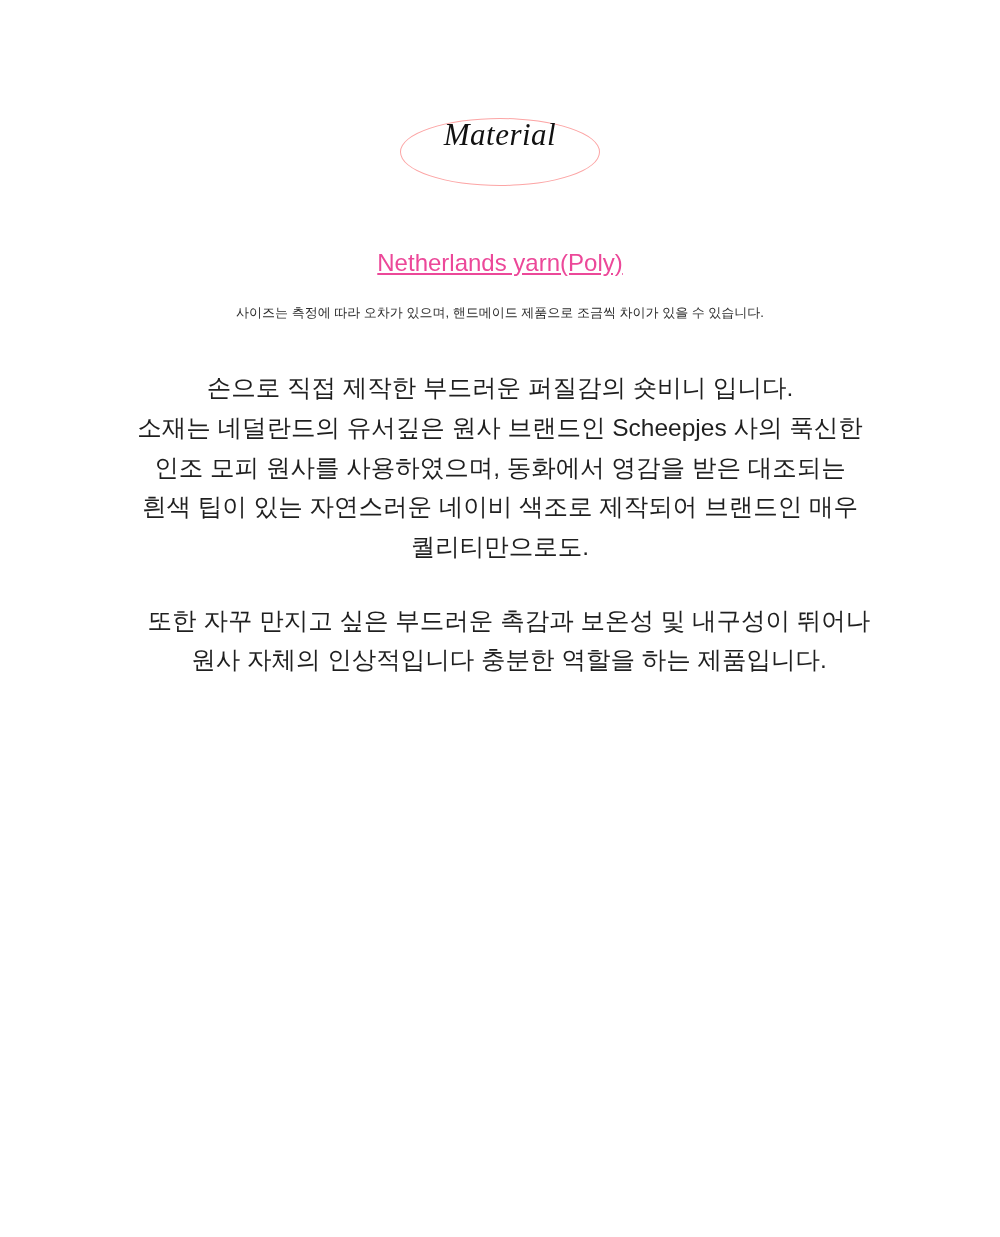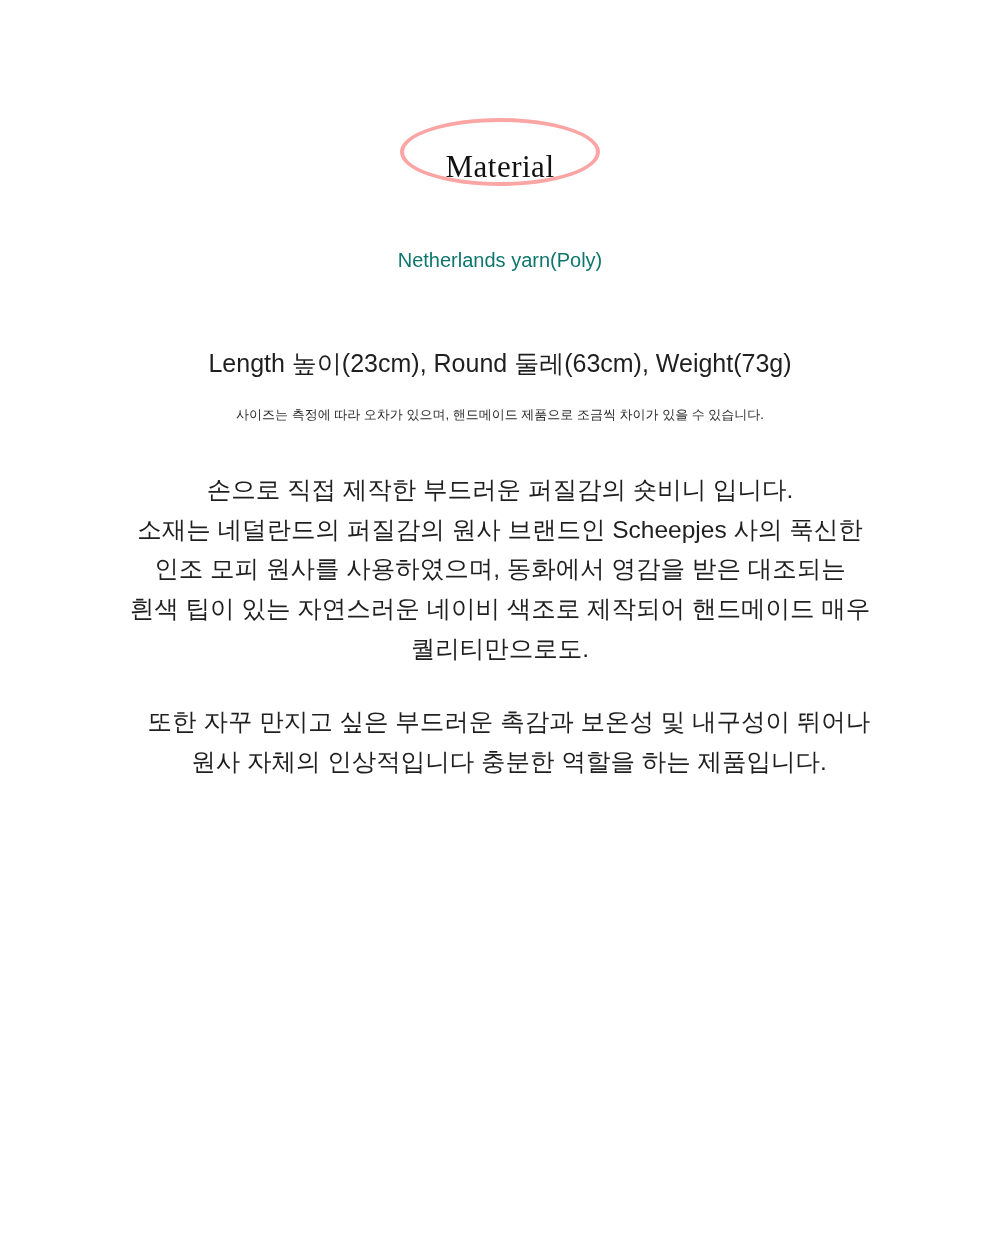--- a/index.html
+++ b/index.html
@@ -23,43 +23,45 @@
 
   
   .ellipse-wrap {
     display: flex;
     justify-content: center;
     align-items: center;
   }
   .ellipse {
     width: 200px;
     height: 68px;
-    border: 4px solid #fca5a5;
+    border: 1px solid #fca5a5;
     border-radius: 50% / 50%;
     display: flex;
-    align-items: flex-end;
+    align-items: flex-start;
     justify-content: center;
     box-sizing: border-box;
+    font-style: italic;
   }
   .ellipse .label {
     font-family: "Liberation Serif", serif;
     font-size: 31px;
     letter-spacing: 0.5px;
     color: #111111;
     line-height: 1;
   }
 
   .center {
     text-align: center;
   }
 
   .body-line {
-    font-size: 20px;
-    color: #0f766e;
+    font-size: 24px;
+    color: #ec4899;
     line-height: 1.45;
+    text-decoration: underline;
   }
   .body-line-lg {
     font-size: 25px;
     color: #1f1f1f;
     line-height: 1.5;
   }
   .note-small {
     font-size: 13px;
     color: #2b2b2b;
     line-height: 1.5;
@@ -95,35 +97,32 @@
     <div class="ellipse">
       <span class="label">Material</span>
     </div>
   </div>
 
   <div class="center sec-material-text">
     <div class="body-line">Netherlands yarn(Poly)</div>
   </div>
 
 
-  <div class="center sec-spec-text">
-    <div class="body-line-lg">Length 높이(23cm), Round 둘레(63cm), Weight(73g)</div>
-  </div>
 
   <div class="center sec-spec-note">
     <div class="note-small">사이즈는 측정에 따라 오차가 있으며, 핸드메이드 제품으로 조금씩 차이가 있을 수 있습니다.</div>
   </div>
 
 
   <div class="center para sec-info-body">
     <div class="para-block">
       <p>손으로 직접 제작한 부드러운 퍼질감의 숏비니 입니다.</p>
-      <p>소재는 네덜란드의 퍼질감의 원사 브랜드인 Scheepjes 사의 푹신한</p>
+      <p>소재는 네덜란드의 유서깊은 원사 브랜드인 Scheepjes 사의 푹신한</p>
       <p>인조 모피 원사를 사용하였으며, 동화에서 영감을 받은 대조되는</p>
-      <p>흰색 팁이 있는 자연스러운 네이비 색조로 제작되어 핸드메이드 매우</p>
+      <p>흰색 팁이 있는 자연스러운 네이비 색조로 제작되어 브랜드인 매우</p>
       <p>퀄리티만으로도.</p>
     </div>
     <div class="para-block">
       <p>또한 자꾸 만지고 싶은 부드러운 촉감과 보온성 및 내구성이 뛰어나</p>
       <p>원사 자체의 인상적입니다 충분한 역할을 하는 제품입니다.</p>
     </div>
 
   </div>
 
 </div>

